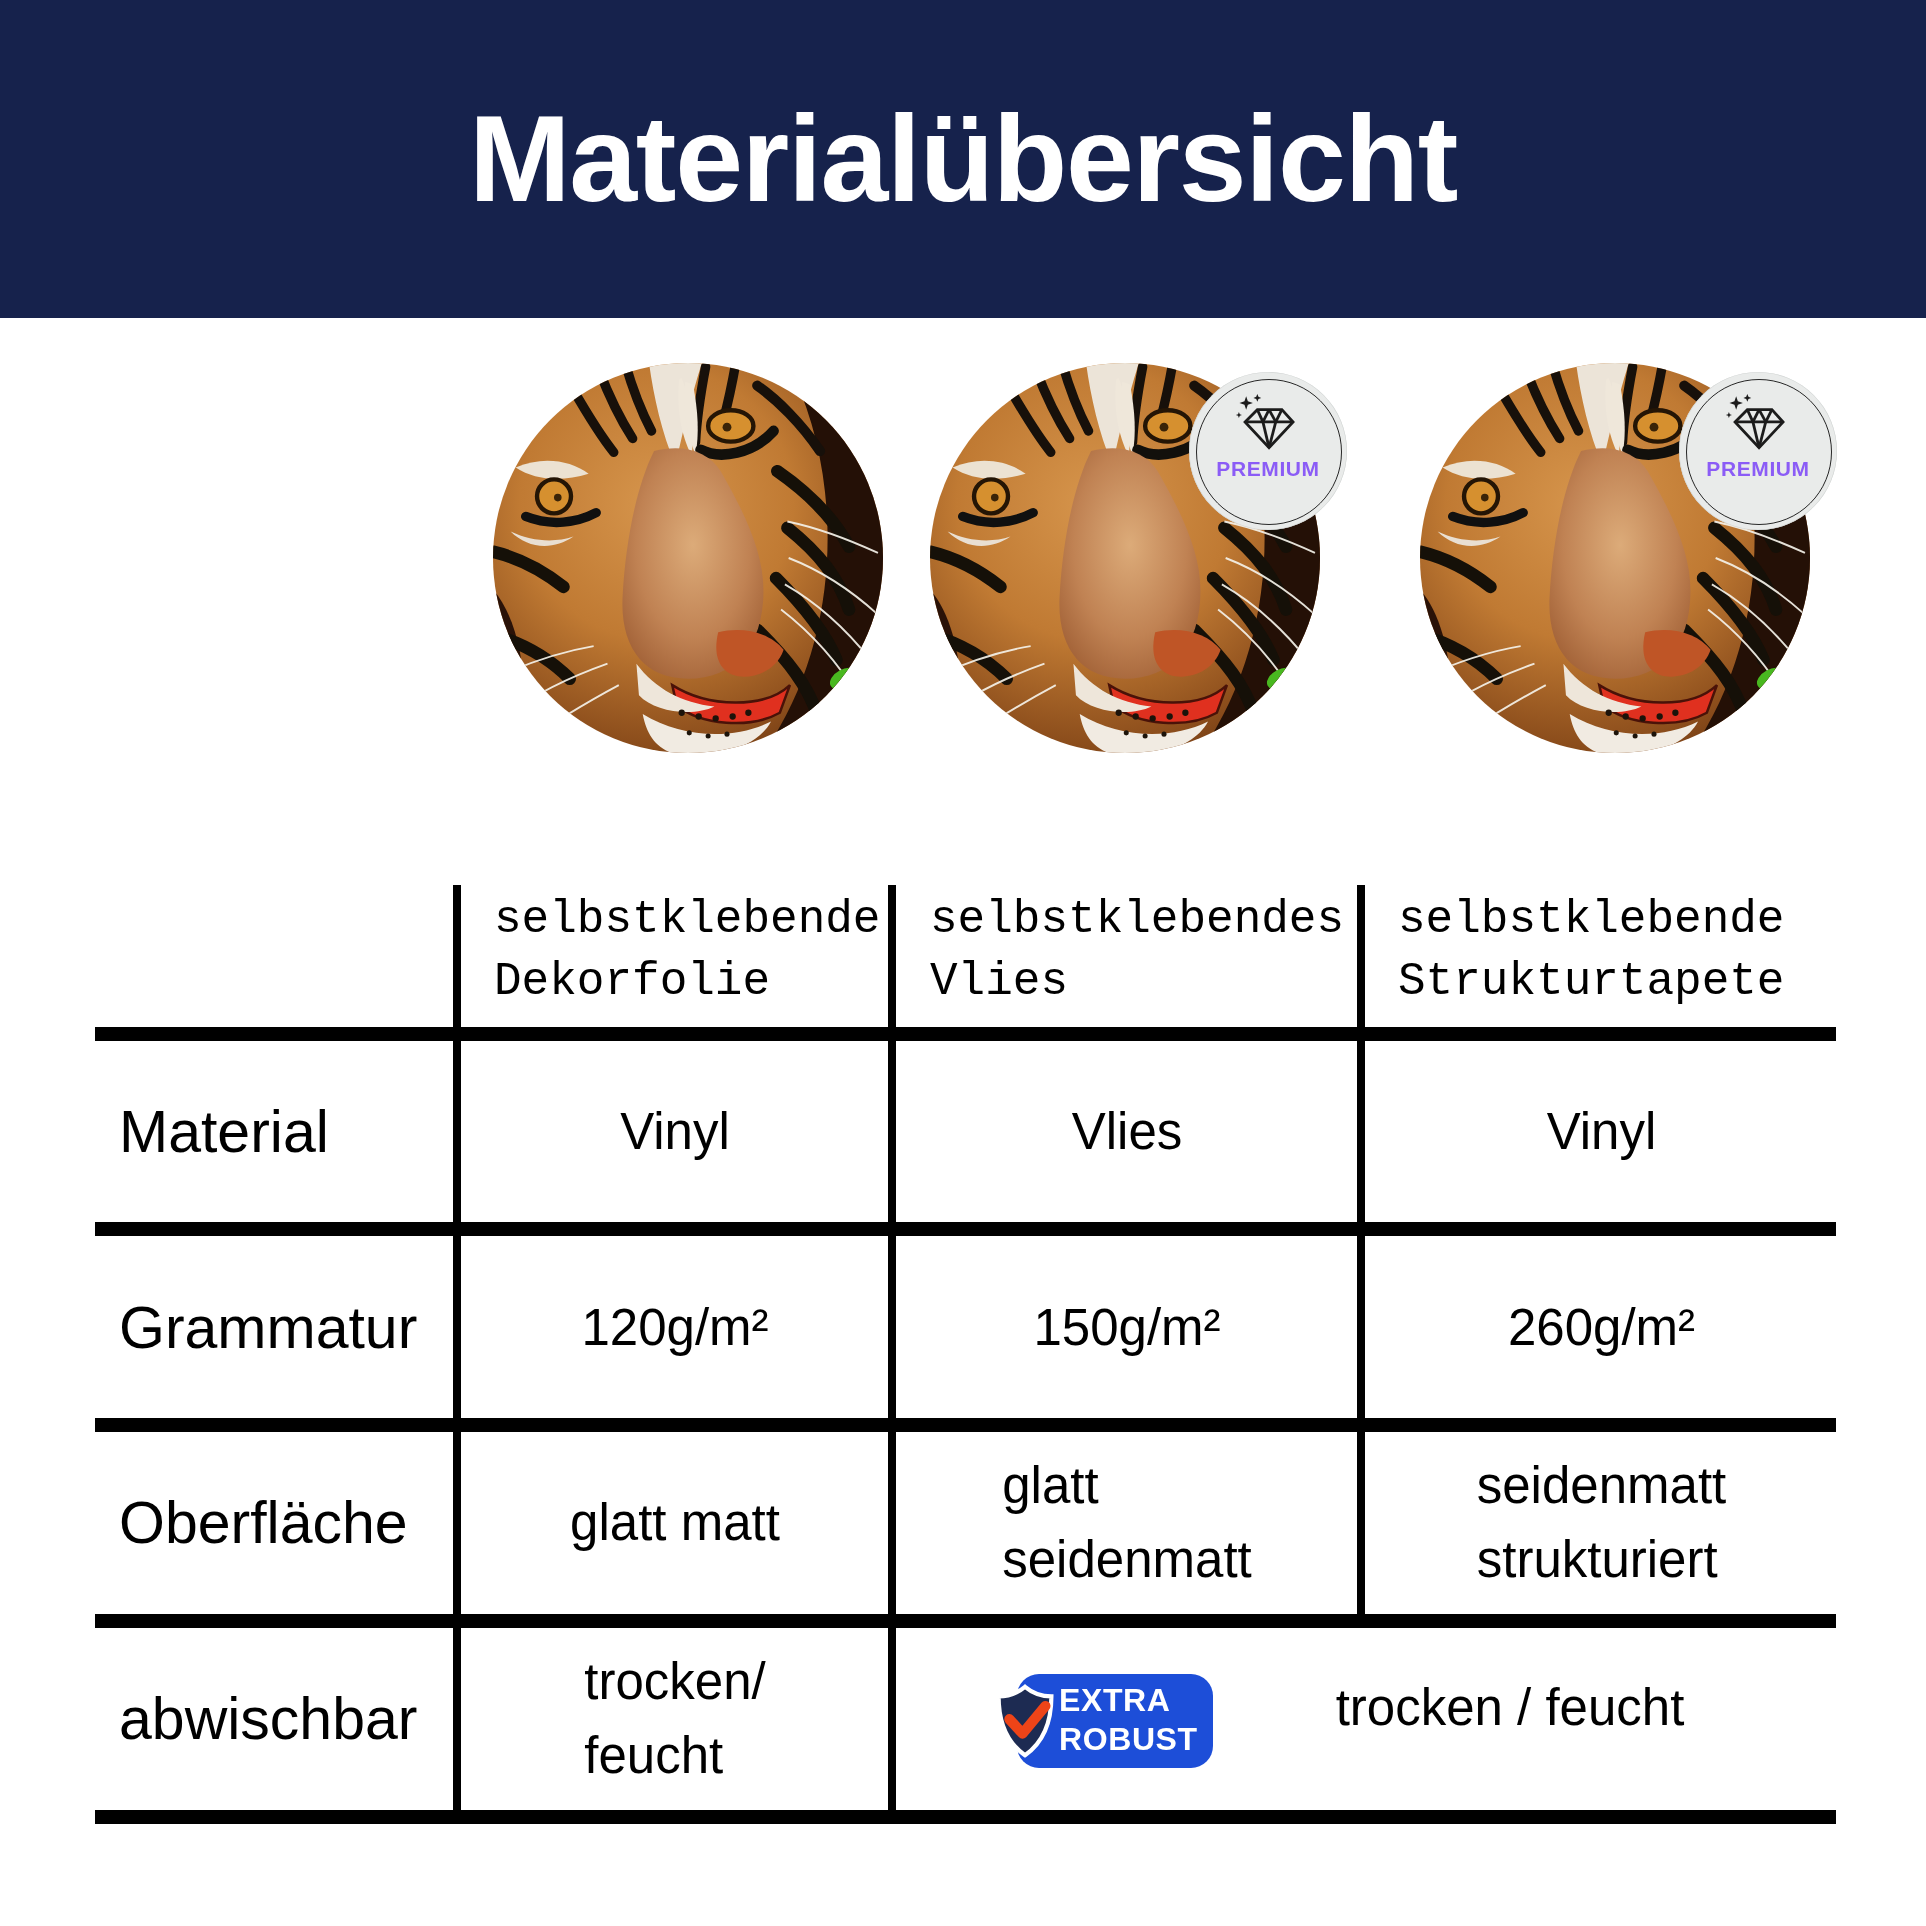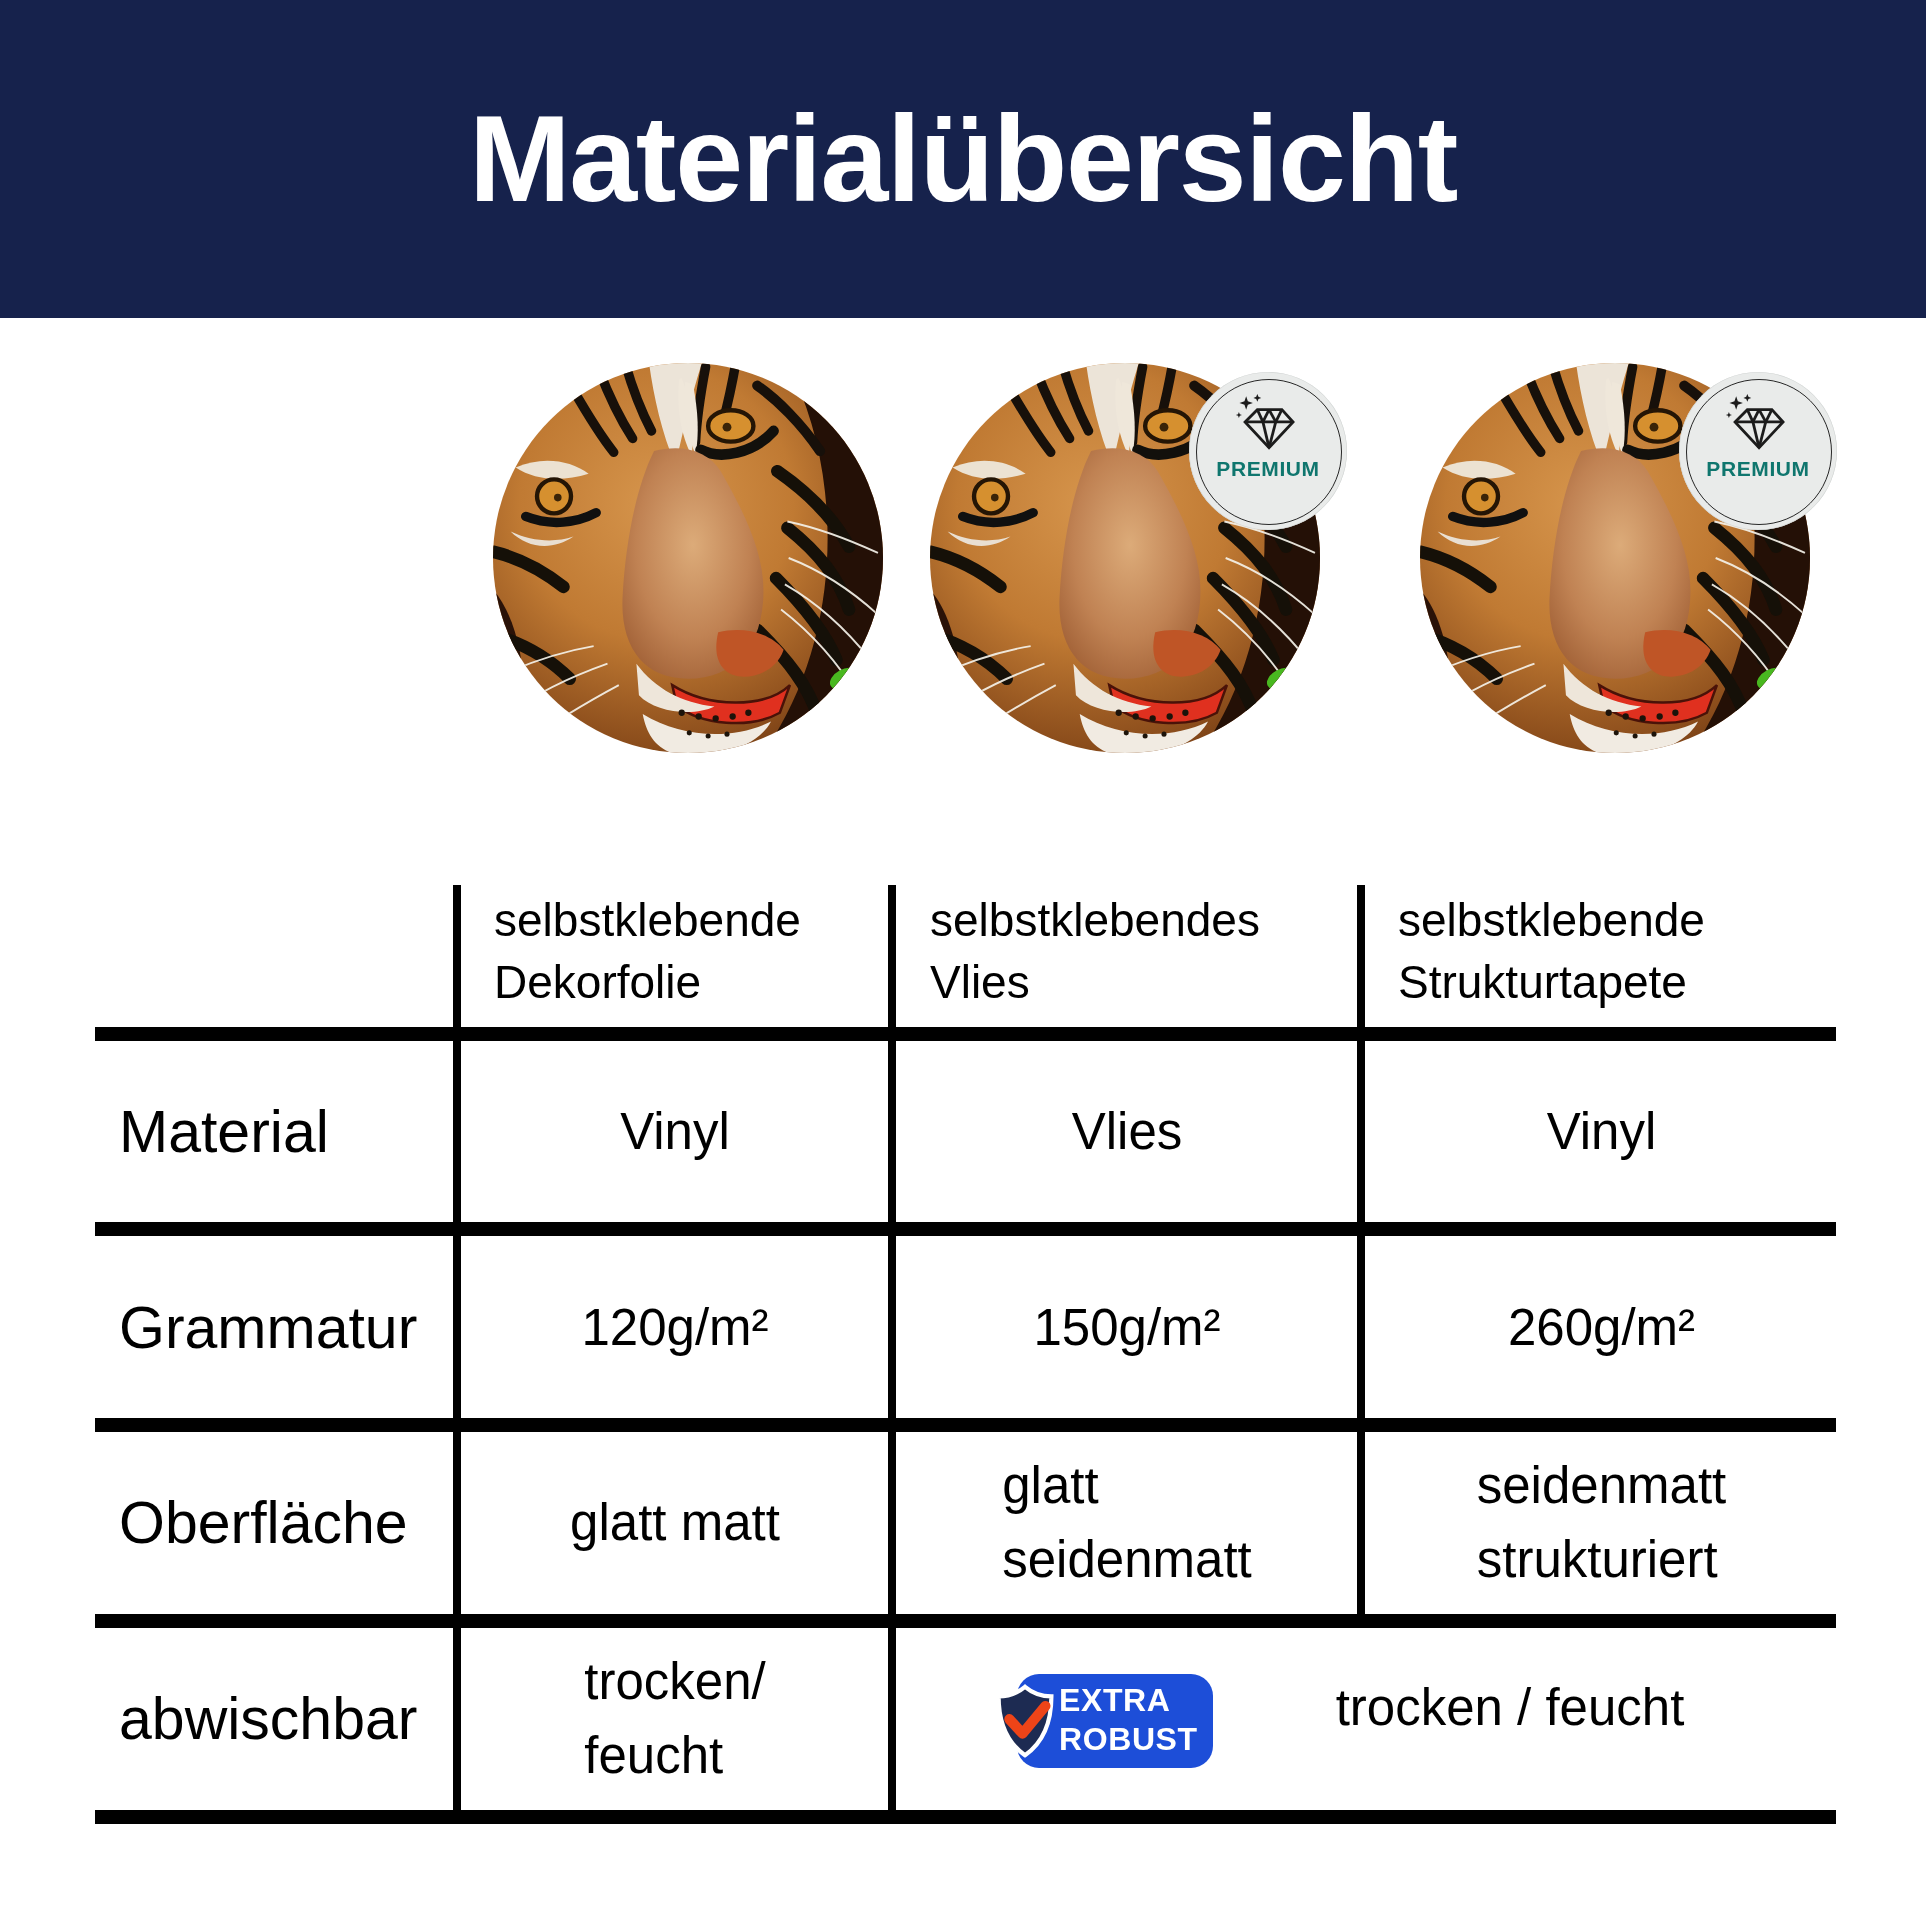--- a/index.html
+++ b/index.html
@@ -15,28 +15,28 @@
   .tiger-circle{position:absolute;top:363px;width:390px;height:390px;border-radius:50%;overflow:hidden;}
   .tiger-circle svg{display:block;width:100%;height:100%;}
   .tc1{left:493px;} .tc2{left:930px;} .tc3{left:1420px;}
 
   .premium-badge{position:absolute;top:372px;width:158px;height:158px;border-radius:50%;
                  background:#e9ebea;box-shadow:0 0 0 0.6px #d4d7d6 inset;
                  display:flex;flex-direction:column;align-items:center;justify-content:flex-start;}
   .pb2{left:1189px;} .pb3{left:1679px;}
   .premium-ring{position:absolute;left:7px;top:7px;width:144px;height:144px;border:1.9px solid #272727;border-radius:50%;}
   .premium-badge svg.diamond{width:67px;height:67px;margin-top:16.7px;}
-  .premium-label{font-size:21px;font-weight:bold;color:#0f766e;letter-spacing:0.6px;margin-top:1.3px;}
+  .premium-label{font-size:21px;font-weight:bold;color:#8b5cf6;letter-spacing:0.6px;margin-top:1.3px;}
 
   
   .hline{position:absolute;left:95px;width:1741px;height:14px;background:#000;}
   .vline{position:absolute;width:8.3px;background:#000;}
 
   
-  .col-header{position:absolute;top:889px;font-size:46px;line-height:62px;white-space:pre-line;text-align:left;}
+  .col-header{position:absolute;top:889px;font-size:46px;line-height:62px;white-space:pre-line;text-align:left;font-family:Liberation Mono, monospace;}
   .row-label{position:absolute;left:119px;height:182px;display:flex;align-items:center;font-size:59px;}
   .cell{position:absolute;display:flex;align-items:center;justify-content:center;text-align:left;
         font-size:51px;line-height:74px;white-space:pre-line;}
 
   
   .robust-badge{position:absolute;left:1017px;top:1674px;width:196px;height:94px;border-radius:22px;
                 background:#1d4ed8;}
   .robust-text{position:absolute;left:42px;top:7px;color:#ffffff;font-weight:bold;font-size:32px;line-height:39px;letter-spacing:0.6px;}
   .robust-shield{position:absolute;left:-28px;top:7px;width:72px;height:80px;}
 </style>

